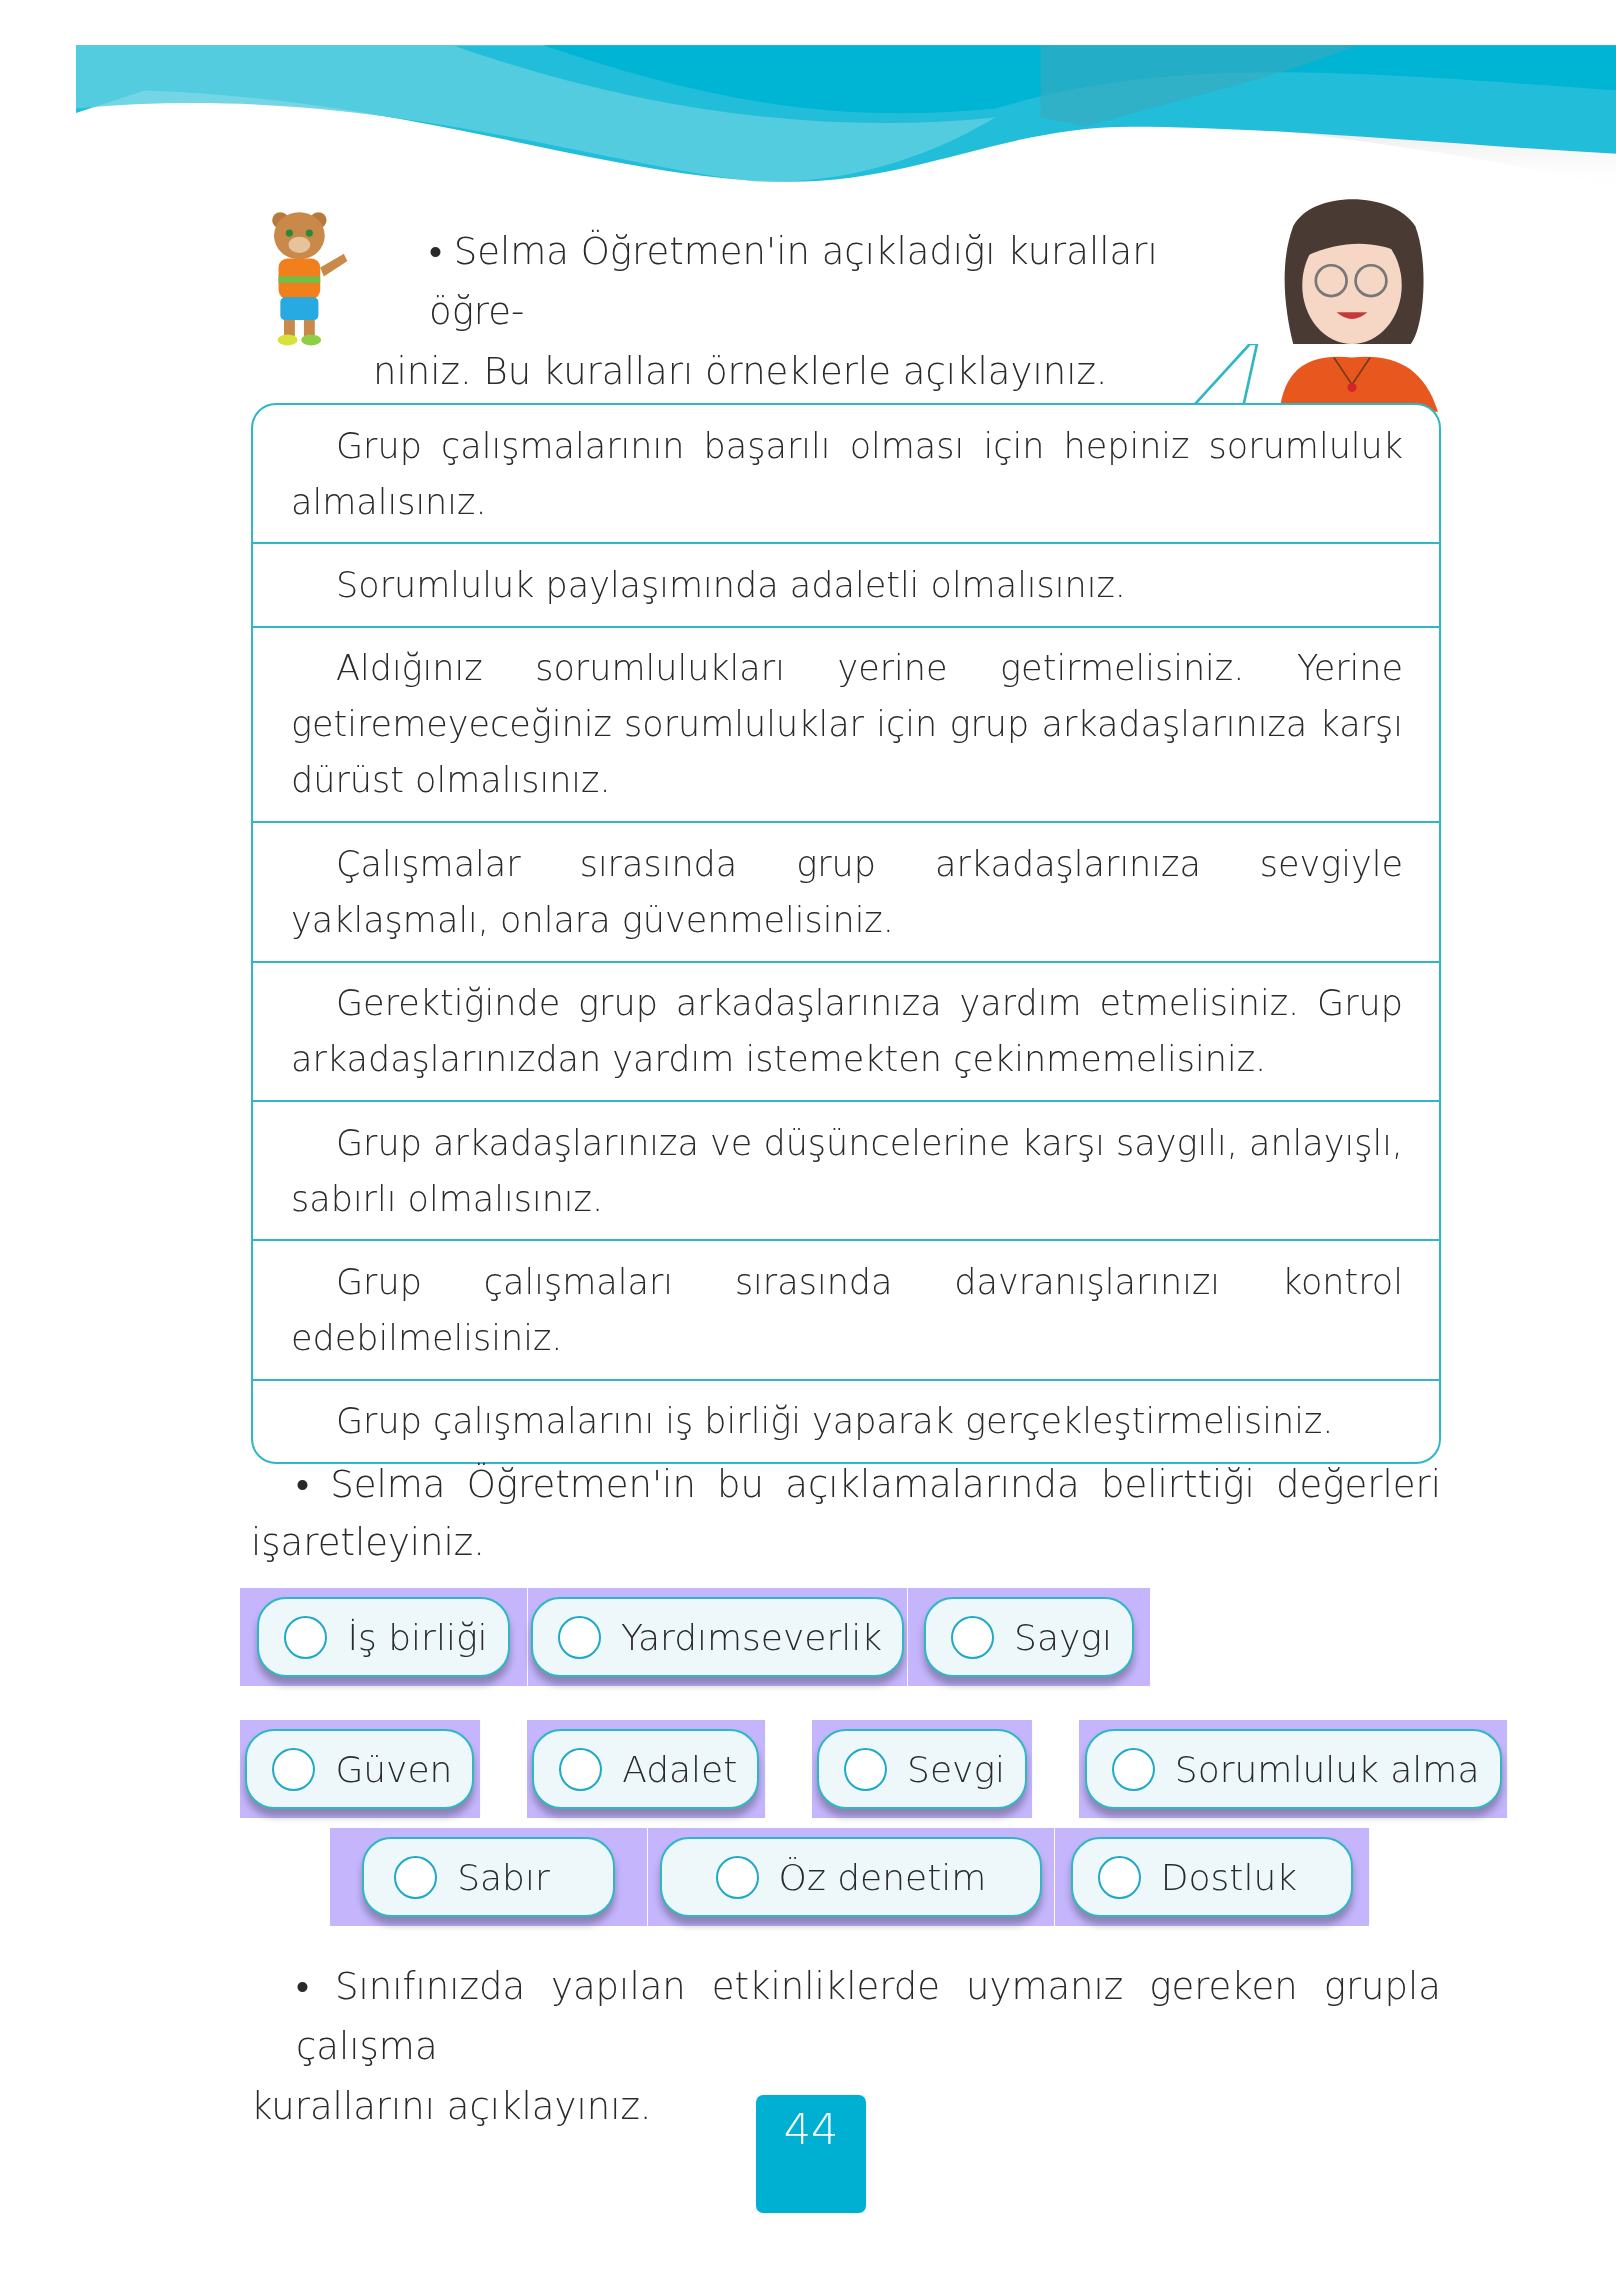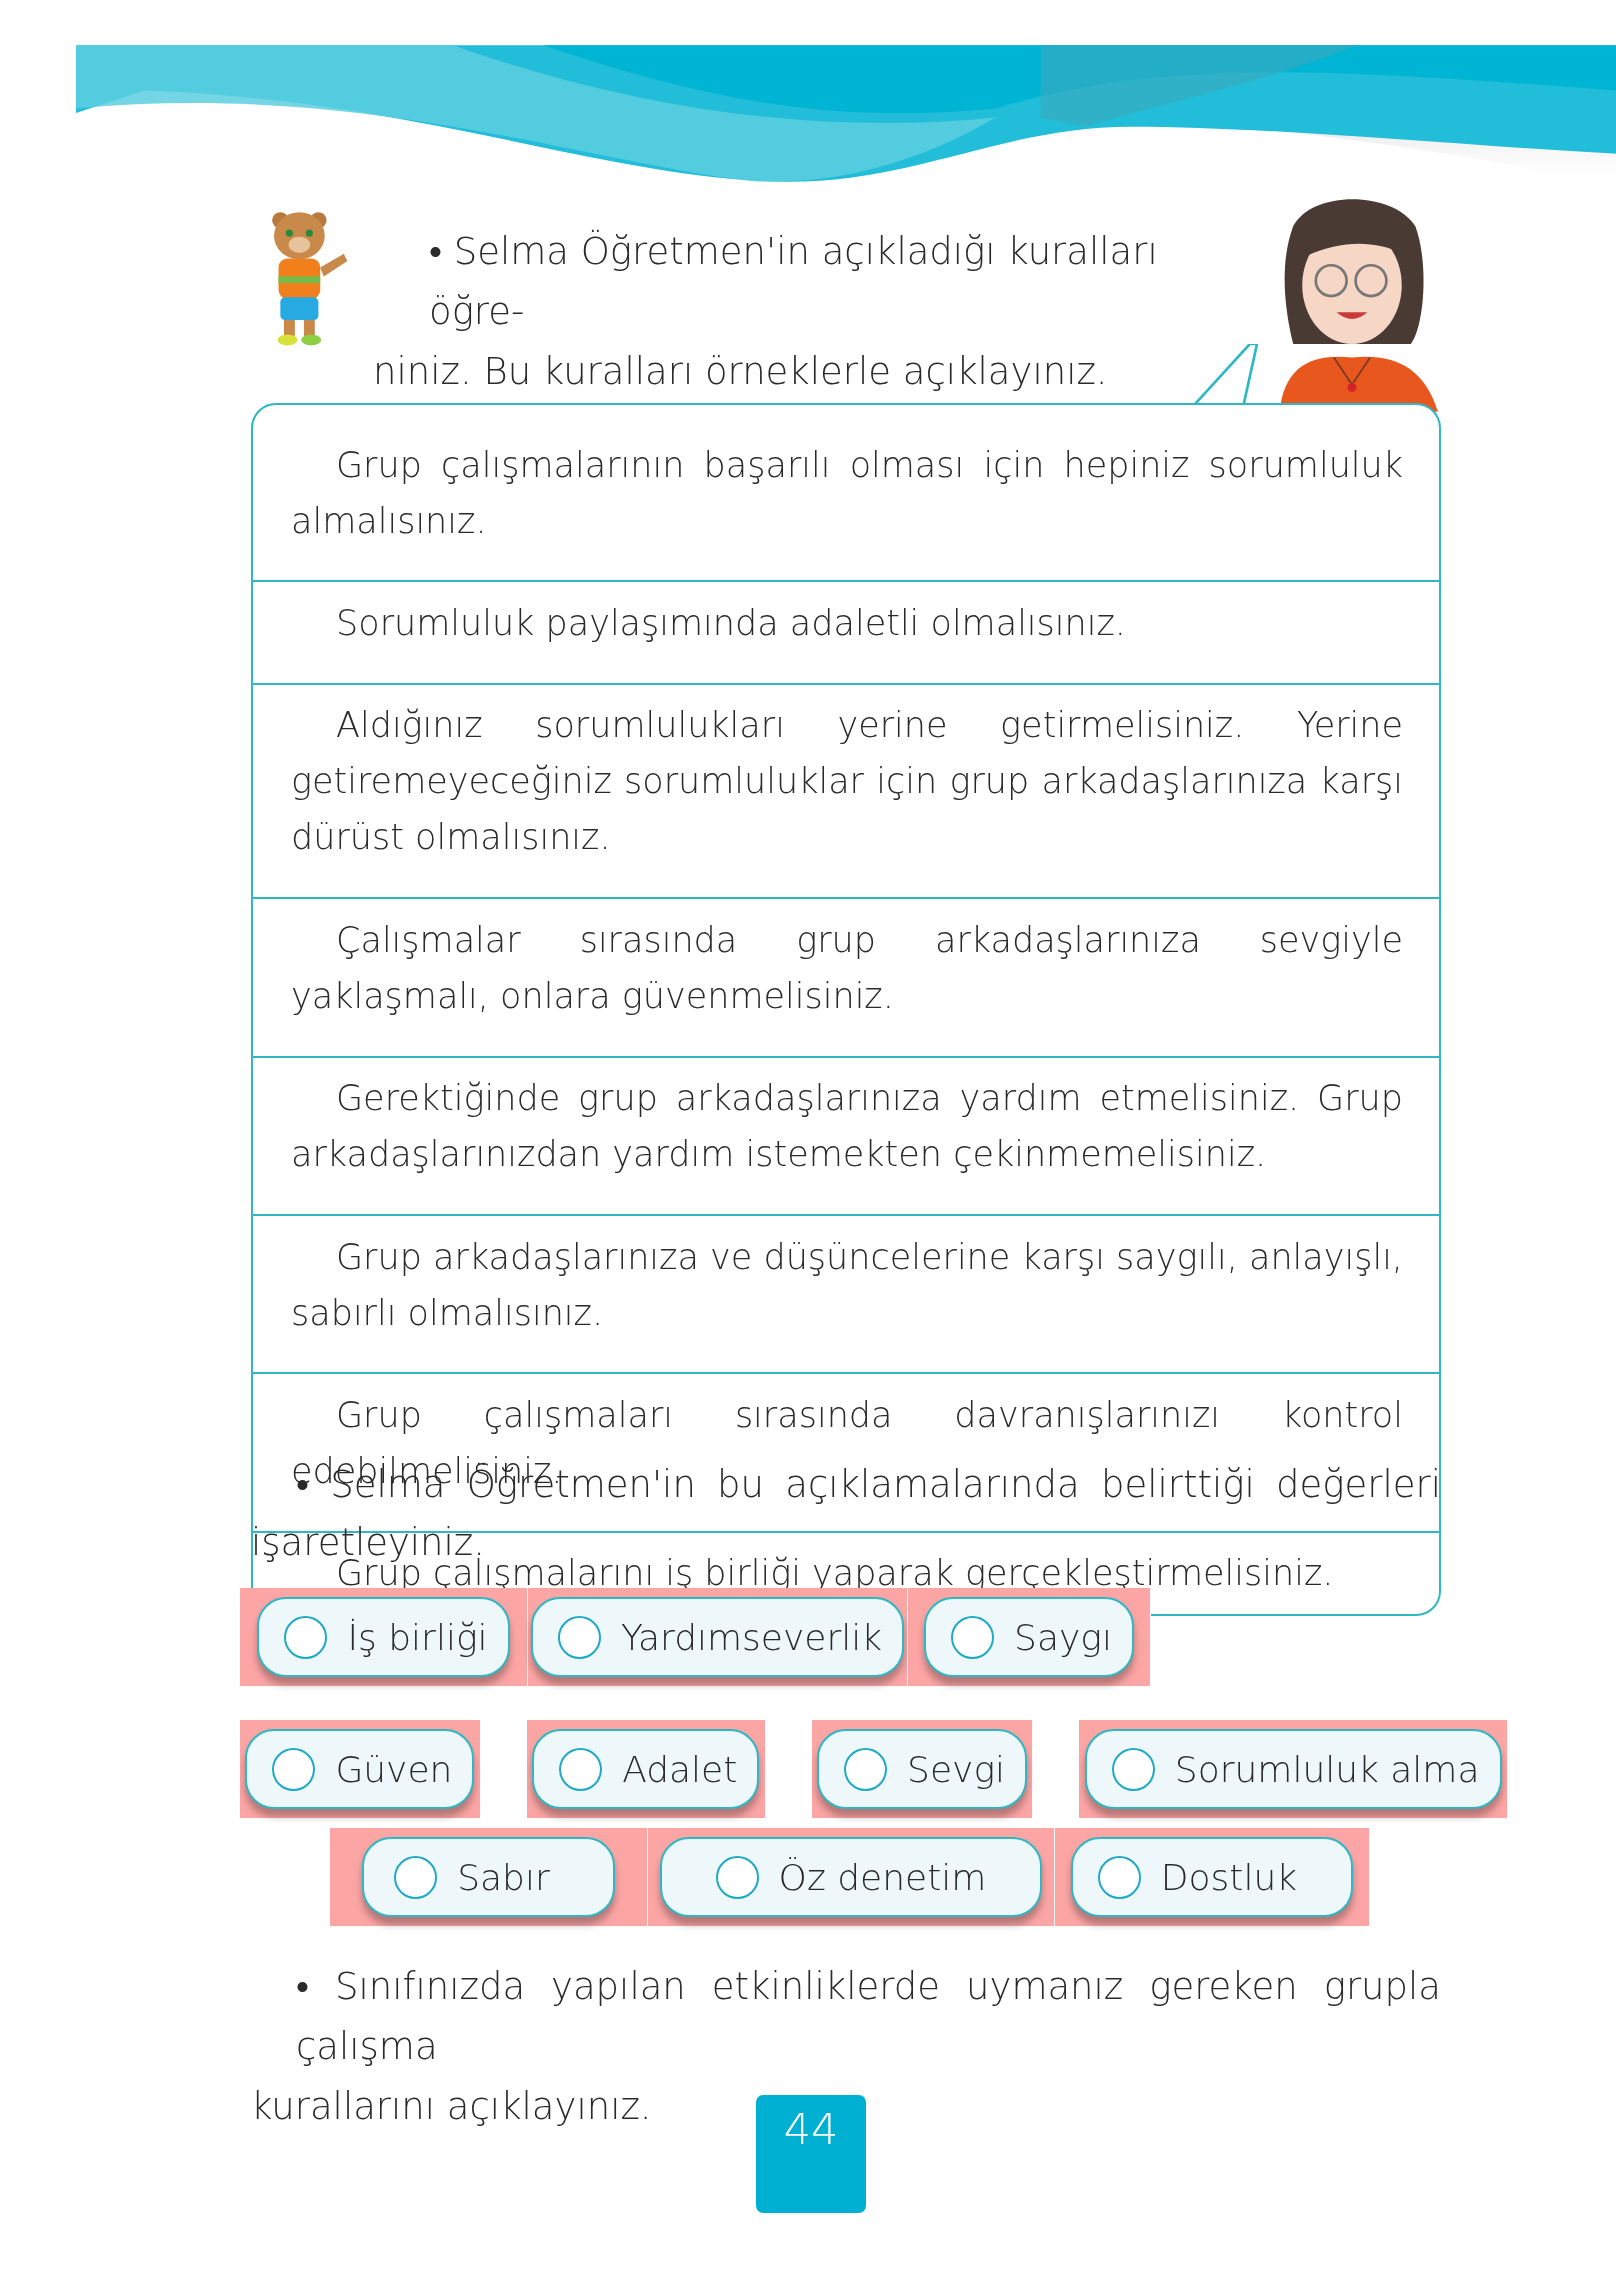--- a/index.html
+++ b/index.html
@@ -10,27 +10,27 @@
 
   .bear { position: absolute; left: 253px; top: 204px; width: 100px; height: 145px; }
   .teacher { position: absolute; left: 1257px; top: 190px; width: 190px; height: 222px; }
 
   .intro { position: absolute; left: 373px; top: 222px; width: 868px; font-size: 37px; line-height: 60px; font-weight: 300; }
   .intro .first { padding-left: 56px; }
 
   .bubble-tail { position: absolute; left: 1194px; top: 344px; width: 72px; height: 63px; }
 
   .rules { position: absolute; left: 251px; top: 403px; width: 1190px; border: 2.7px solid #2fb7c4; border-radius: 25px; overflow: hidden; background: #fff; }
-  .rule { border-top: 2.7px solid #2fb7c4; padding: 12.7px 36px 12.7px 38px; font-size: 35px; line-height: 56px; text-align: justify; text-indent: 45px; font-weight: 300; margin-top: 19px; }
+  .rule { border-top: 2.7px solid #2fb7c4; padding: 12.7px 36px 12.7px 38px; font-size: 35px; line-height: 56px; text-align: justify; text-indent: 45px; font-weight: 300; }
   .rule:first-child { border-top: none; }
 
   .q2 { position: absolute; left: 251px; top: 1456px; width: 1190px; font-size: 37px; line-height: 58px; text-indent: 45px; text-align: justify; font-weight: 300; }
 
   .options { position: absolute; left: 240px; width: 1221px; display: flex; }
-  .opt-cell { background: #fca5a5; padding: 9px 5.4px; display: flex; align-items: center; justify-content: center; border-right: 1.8px solid #fafafa; }
+  .opt-cell { background: #c4b5fd; padding: 9px 5.4px; display: flex; align-items: center; justify-content: center; border-right: 1.8px solid #fafafa; }
   .opt { height: 80px; border: 2.7px solid #2fb7c4; border-radius: 29px; background: #eef8fb; display: flex; align-items: center; padding: 0 20px 0 25px; box-shadow: 0 7.2px 7.2px rgba(0,0,0,0.28); font-size: 36px; font-weight: 300; white-space: nowrap; }
   .radio { width: 43px; height: 43px; border-radius: 50%; border: 2.7px solid #1fa9c6; background: #fff; margin-right: 20px; flex: none; }
 
   .q3 { position: absolute; left: 251px; top: 1957px; width: 1190px; font-size: 37px; line-height: 60px; text-align: justify; font-weight: 300; }
   .q3 .first { padding-left: 45px; }
 
   .pagenum { position: absolute; left: 756px; top: 2095px; width: 110px; height: 118px; background: #00b0d2; border-radius: 7.2px; color: #fff; font-size: 43px; text-align: center; padding-top: 9px; font-weight: 300; }
 </style>
 </head>
 <body>

